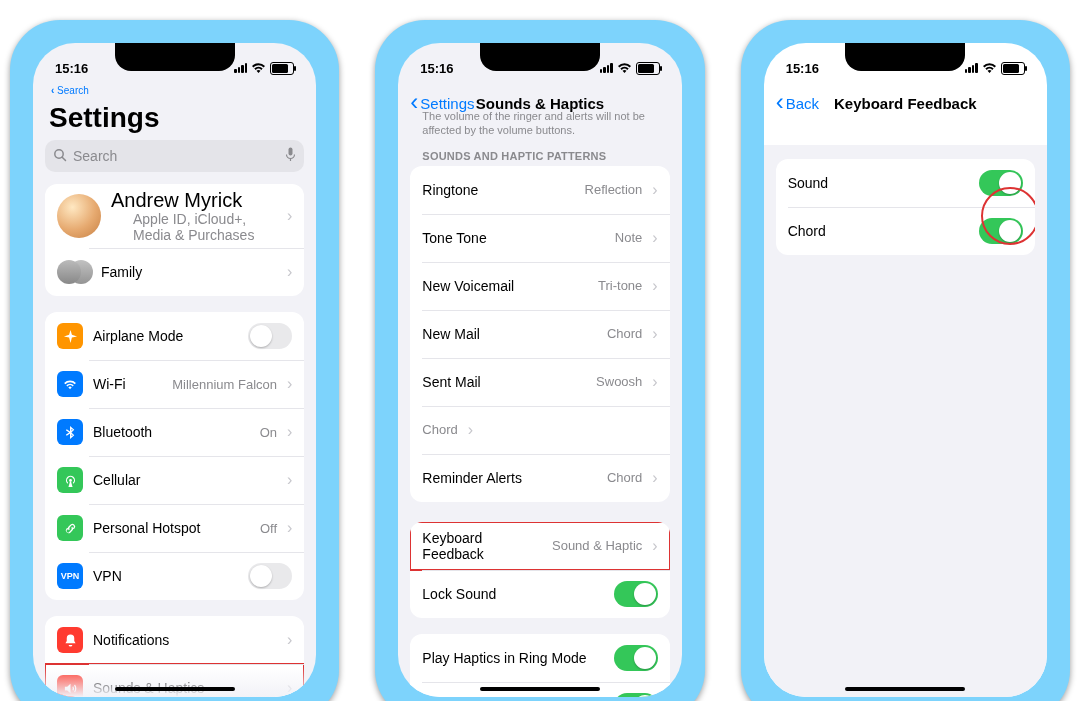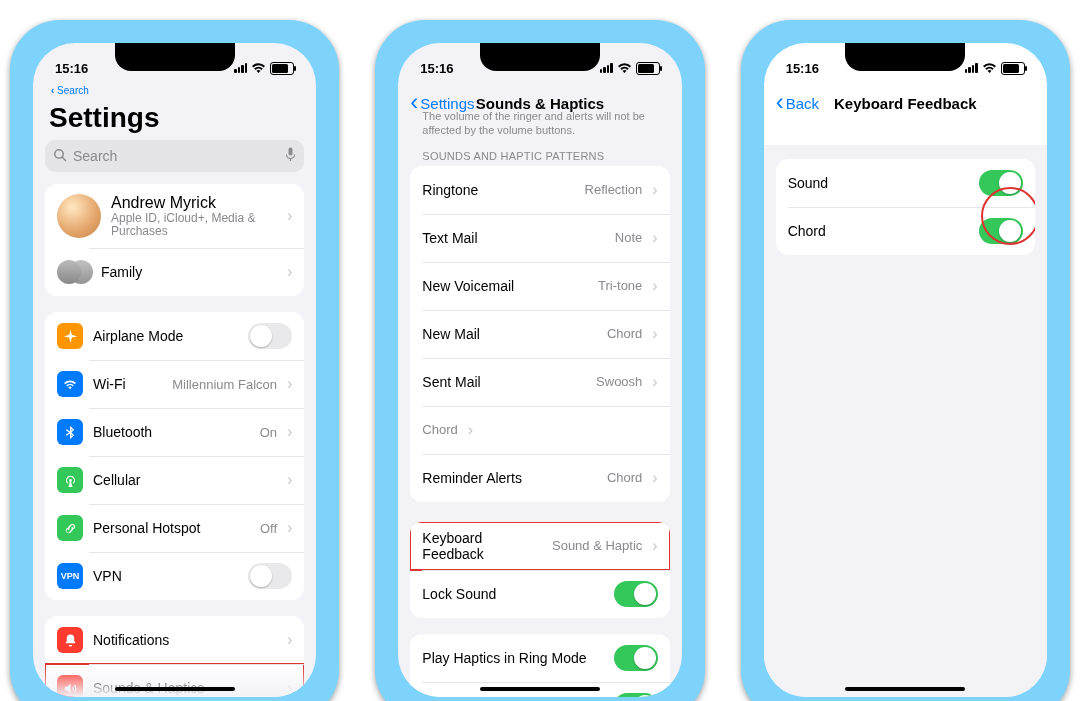--- a/index.html
+++ b/index.html
@@ -23,34 +23,34 @@
   .nav-back::before{content:"‹";font-size:24px;line-height:0;margin-top:-3px;font-weight:400;}
   .nav-title{position:absolute;left:0;right:0;text-align:center;font-size:15px;font-weight:600;pointer-events:none;}
   .big-title{font-size:28px;font-weight:700;padding:6px 16px 6px;}
   .search{margin:0 12px 12px;background:#e4e4e9;border-radius:10px;height:32px;display:flex;align-items:center;padding:0 8px;color:#8a8a8e;font-size:14px;gap:6px;}
   .search .mic{margin-left:auto;}
   .group{margin:0 12px 16px;background:#fff;border-radius:12px;overflow:hidden;}
   .row{display:flex;align-items:center;min-height:40px;padding:4px 12px;position:relative;font-size:14px;gap:10px;}
   .row + .row::before{content:"";position:absolute;top:0;left:44px;right:0;height:1px;background:#e5e5ea;}
   .row.noicon + .row.noicon::before{left:12px;}
   .row .label{flex:1;color:#000;}
-  .row .sub{font-size:12px;color:#8a8a8e;line-height:1.1;}
+  .row .sub{font-size:14px;color:#8a8a8e;line-height:1.1;margin-left:22px;}
   .row .value{color:#8a8a8e;font-size:13px;}
   .row .chev{color:#c7c7cc;font-size:16px;font-weight:300;}
   .icon{width:26px;height:26px;border-radius:6px;display:flex;align-items:center;justify-content:center;flex:none;color:#fff;}
   .icon svg{width:15px;height:15px;}
   .avatar{width:44px;height:44px;border-radius:50%;background:radial-gradient(circle at 35% 30%,#ffe8c2,#e6a96f 55%,#c67f42);flex:none;}
   .family-av{width:34px;height:26px;position:relative;flex:none;}
   .family-av i{position:absolute;width:24px;height:24px;border-radius:50%;background:linear-gradient(#bbb,#888);top:1px;}
   .family-av i:first-child{left:0;z-index:1}.family-av i:last-child{left:12px;opacity:.9}
   .toggle{width:44px;height:26px;border-radius:13px;background:#e9e9eb;position:relative;flex:none;}
   .toggle i{position:absolute;width:22px;height:22px;border-radius:50%;background:#fff;top:2px;left:2px;box-shadow:0 1px 2px rgba(0,0,0,.25);transition:none;}
   .toggle.on{background:#34c759;}
   .toggle.on i{left:20px;}
-  .section-label{font-size:11px;color:#8a8a8e;padding:6px 24px 4px;text-transform:uppercase;letter-spacing:.02em;}
+  .section-label{font-size:11px;color:#8a8a8e;padding:6px 24px 4px;text-transform:uppercase;letter-spacing:.02em;font-weight:bold;}
   .section-note{font-size:11px;color:#8a8a8e;padding:2px 24px 6px;line-height:1.3;}
   .highlight{outline:2px solid #d33; outline-offset:-1px;}
   .circle-highlight{position:absolute;border:2px solid #d33;border-radius:50%;pointer-events:none;}
   .home-ind{position:absolute;bottom:6px;left:50%;transform:translateX(-50%);width:120px;height:4px;background:#000;border-radius:2px;}
   .scrollfade{position:absolute;left:0;right:0;bottom:0;height:30px;background:linear-gradient(transparent,#f2f2f7);}
   .content{position:absolute;top:40px;bottom:0;left:0;right:0;overflow:hidden;margin-top:24px;}
   .screen.white .content{top:40px;}
   
   .bg-orange{background:#ff9500}.bg-blue{background:#007aff}.bg-green{background:#34c759}
   .bg-red{background:#ff3b30}
@@ -99,21 +99,21 @@
               <path d="M1.5 7.5a4 4 0 0 0 8 0" fill="none" stroke="#8a8a8e" stroke-width="1.2"></path>
               <line x1="5.5" y1="11.5" x2="5.5" y2="14" stroke="#8a8a8e" stroke-width="1.2"></line>
             </svg>
       </span>
     </div>
 
     <div class="group">
       <div class="row" style="min-height:56px">
         <div class="avatar"></div>
         <div style="flex:1">
-          <div class="label" style="font-size:16px">Andrew Myrick</div>
+          <div class="label" style="font-size:20px">Andrew Myrick</div>
           <div class="sub">Apple ID, iCloud+, Media &amp; Purchases</div>
         </div>
         <span class="chev">›</span>
       </div>
       <div class="row">
         <div class="family-av">
               <i></i>
               <i></i>
             </div>
         <span class="label">Family</span>
@@ -235,21 +235,21 @@
     <div class="content">
       <div class="section-note">The volume of the ringer and alerts will not be affected by the volume buttons.</div>
       <div class="section-label">SOUNDS AND HAPTIC PATTERNS</div>
       <div class="group" id="p2g1">
             <div class="row noicon">
               <span class="label">Ringtone</span>
               <span class="value">Reflection</span>
               <span class="chev">›</span>
             </div>
             <div class="row noicon">
-              <span class="label">Text Mail</span>
+              <span class="label">Tone Tone</span>
               <span class="value">Note</span>
               <span class="chev">›</span>
             </div>
             <div class="row noicon">
               <span class="label">New Voicemail</span>
               <span class="value">Tri-tone</span>
               <span class="chev">›</span>
             </div>
             <div class="row noicon">
               <span class="label">New Mail</span>

